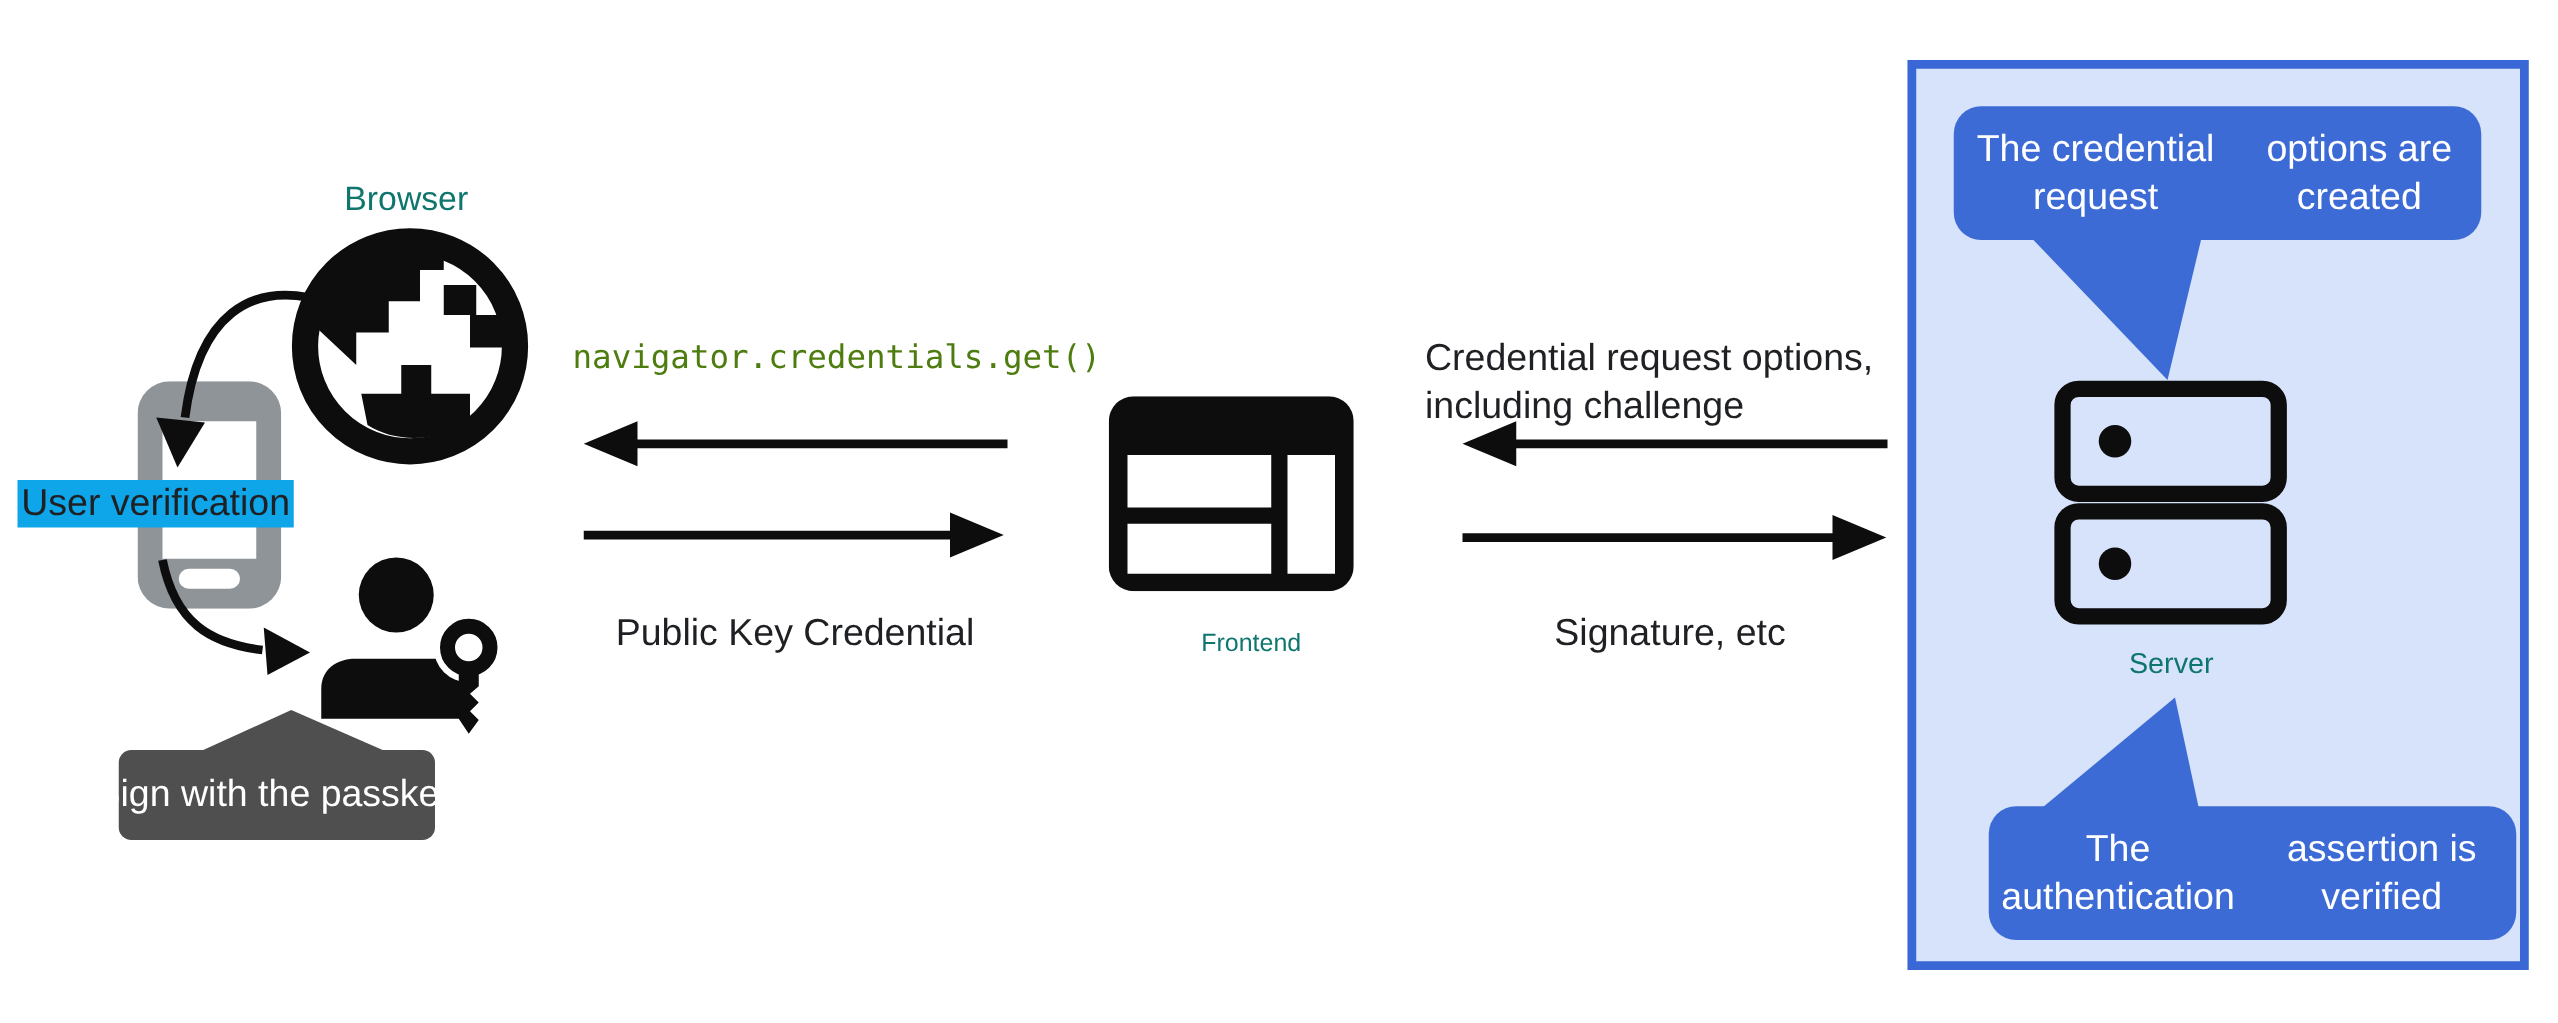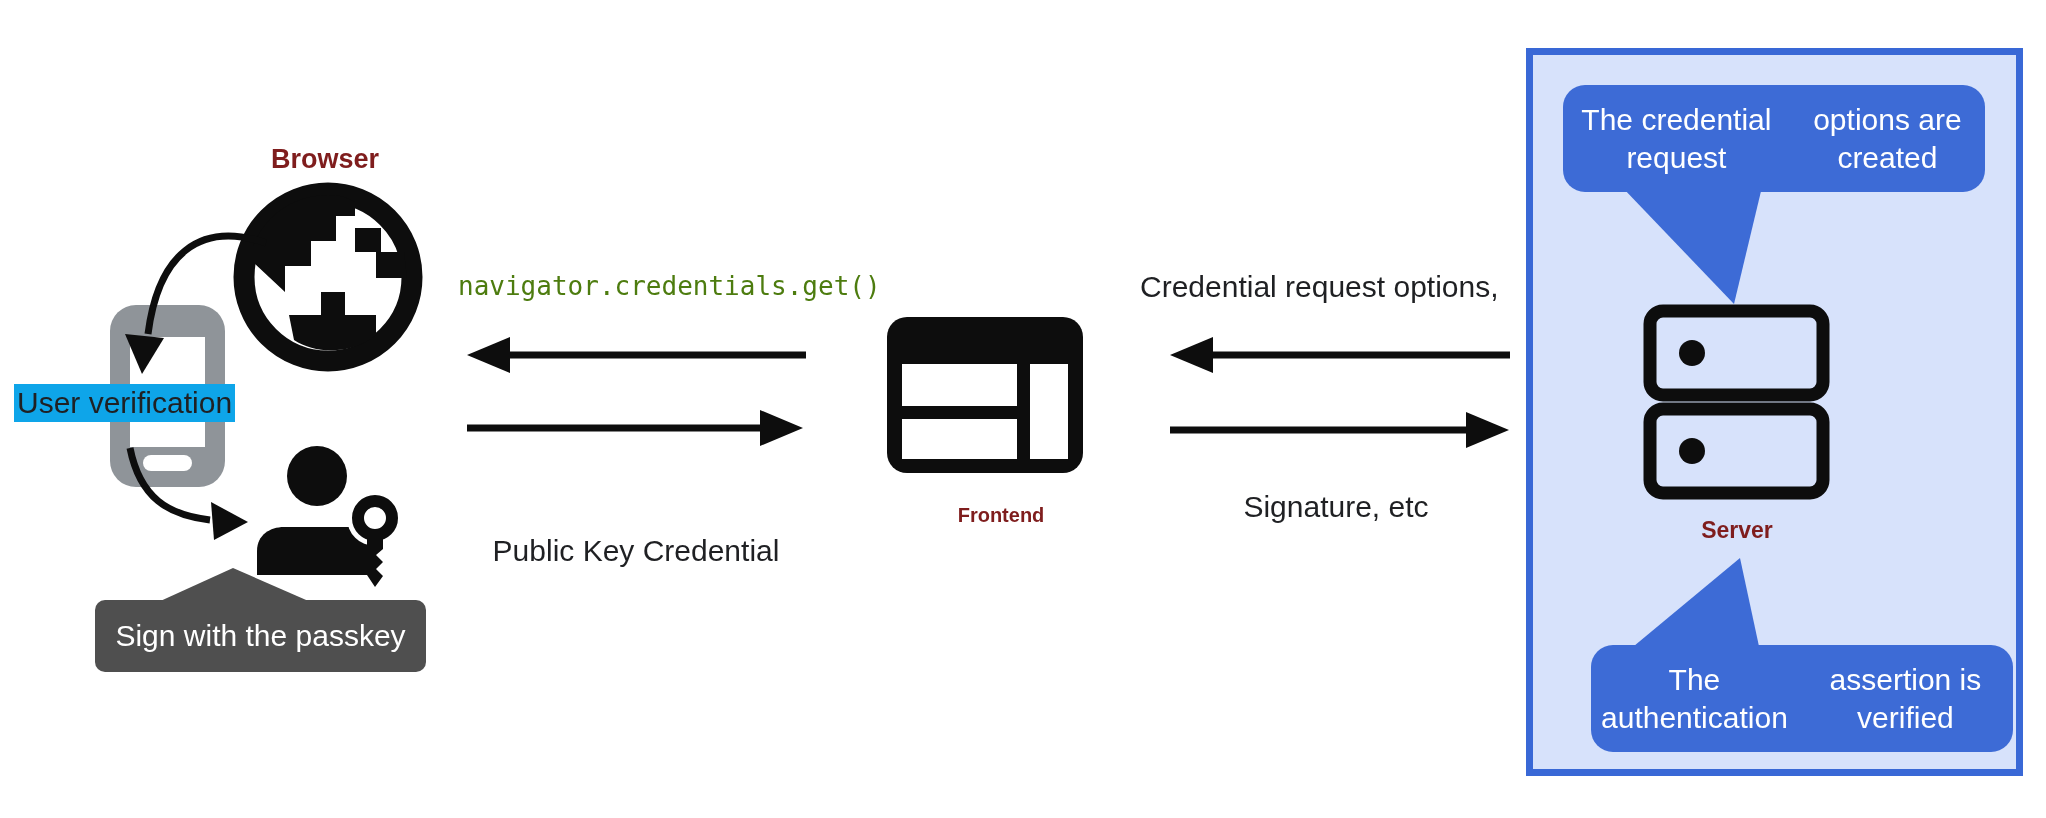--- a/index.html
+++ b/index.html
@@ -3,35 +3,35 @@
 <meta charset="utf-8">
 <style>
   html,body{margin:0;padding:0;background:#fff;}
   .canvas{
     position:relative;width:2046px;height:818px;background:#ffffff;
     font-family:"Liberation Sans", sans-serif;color:#1f2023;overflow:hidden;
   }
   .abs{position:absolute;}
   .ctr{transform:translateX(-50%);text-align:center;white-space:nowrap;}
   .lbl{font-size:30px;line-height:38px;color:#1f2023;}
-  .lbl-bold{font-weight:bold;color:#7f1d1d;}
+  .lbl-bold{font-weight:normal;color:#0f766e;}
   .mono{font-family:"DejaVu Sans Mono", monospace;font-size:26px;color:#4d7c0f;white-space:nowrap;}
   .panel{
     left:1526px;top:48px;width:497px;height:728px;box-sizing:border-box;
     background:#d7e2fb;border:7px solid #3968d6;
   }
   .bubble{
     left:1563px;width:422px;height:107px;border-radius:22px;background:#3d6bd6;
     display:flex;justify-content:center;align-items:center;
     color:#ffffff;font-size:30px;line-height:38px;text-align:center;
   }
   .bubble-top{top:85px;}
   .bubble-bottom{top:645px;margin-left:28px;}
   .tooltip{
-    left:95px;top:600px;width:331px;height:72px;border-radius:10px;background:#4f4f4f;
+    left:95px;top:600px;width:253px;height:72px;border-radius:10px;background:#4f4f4f;
     display:flex;justify-content:center;align-items:center;
     color:#fff;font-size:30px;white-space:nowrap;
   }
   .two-line{white-space:nowrap;margin-top:40px;}
   svg{display:block;}
 </style>
 </head>
 <body>
 
 <div class="canvas">
@@ -119,26 +119,27 @@
     <polygon points="1622,187 1762,187 1734,304" fill="#3d6bd6"></polygon>
     <polygon points="1740,558 1628,651 1760,651" fill="#3d6bd6"></polygon>
   </svg>
 
   <div class="abs lbl lbl-bold ctr" style="left:325px;top:140px;font-size:27px;">Browser</div>
 
   <div class="abs lbl" style="left:14px;top:384px;background:#0ea5e9;padding:0 3px;white-space:nowrap;">User verification</div>
 
   <div class="abs mono" style="left:458px;top:271px;">navigator.credentials.get()</div>
 
-  <div class="abs lbl ctr" style="left:636px;top:488px;margin-top:44px;">Public Key Credential</div>
+  <div class="abs lbl ctr" style="left:636px;top:488px;">Public Key Credential</div>
 
   <div class="abs lbl lbl-bold ctr" style="left:985px;top:496px;font-size:20px;margin-left:16px;">Frontend</div>
 
   <div class="abs lbl two-line" style="left:1140px;top:228px;">
     <span style="display:block;">Credential request options,</span>
+    <span style="display:block;">including challenge</span>
   </div>
 
   <div class="abs lbl ctr" style="left:1336px;top:488px;">Signature, etc</div>
 
   <div class="abs lbl lbl-bold ctr" style="left:1737px;top:511px;font-size:23px;">Server</div>
 
   <div class="abs bubble bubble-top">
     <span>The credential request</span>
     <span>options are created</span>
   </div>

